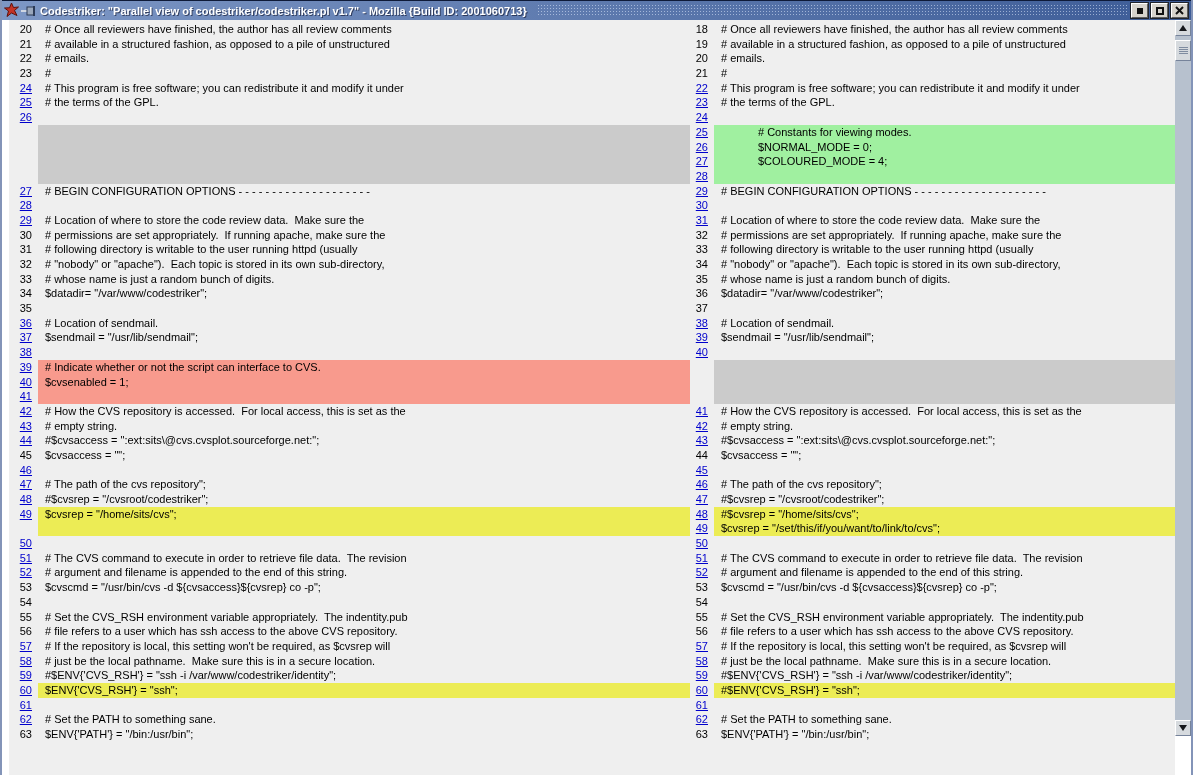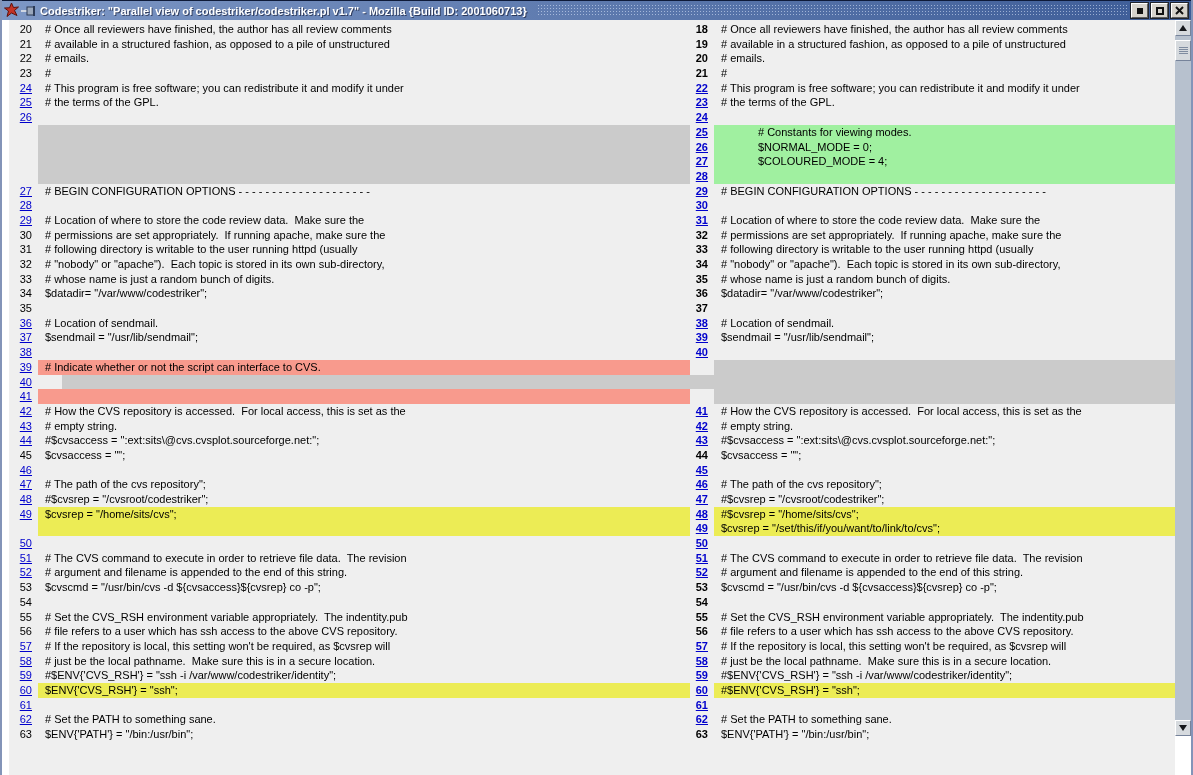--- a/index.html
+++ b/index.html
@@ -23,21 +23,21 @@
   
   .content{position:relative;height:764px;background:#fff;}
   #diff{position:absolute;left:7px;top:0;right:16px;bottom:0;background:var(--page-bg);
     padding-top:2px;overflow:hidden;}
   .drow{display:flex;height:14.7px;line-height:14.7px;font-size:11px;}
   .cell{box-sizing:border-box;overflow:hidden;}
   .num{width:29px;text-align:right;padding-right:6px;flex:0 0 auto;}
   .num a{color:var(--link-color);text-decoration:underline;cursor:pointer;}
   .num a.plain{color:#000;text-decoration:none;cursor:default;}
   .lcode{width:652px;flex:0 0 auto;padding-left:7px;}
-  .rnum{width:24px;font-weight:bold;}
+  .rnum{width:24px;}
   .rcode{flex:1;padding-left:7px;}
   .code span{white-space:pre;}
   .code.red{background:var(--removed-bg);}
   .code.green{background:var(--added-bg);padding-left:44px;}
   .code.yellow{background:var(--changed-bg);}
   .code.gray{background:var(--placeholder-bg);}
   
   .vscroll{position:absolute;right:0;top:0;width:16px;height:716px;background:var(--scroll-track);}
   .sb-btn{position:absolute;background:var(--scroll-face);border:1px solid;
     border-color:#ffffff #76839a #76839a #ffffff;box-sizing:border-box;
@@ -275,20 +275,21 @@
 
   <div class="drow">
     <div class="cell num lnum"><a>39</a></div>
     <div class="cell code lcode red"><span># Indicate whether or not the script can interface to CVS.</span></div>
     <div class="cell num rnum"><a class="plain"></a></div>
     <div class="cell code rcode gray"><span></span></div>
   </div>
 
   <div class="drow">
     <div class="cell num lnum"><a>40</a></div>
+    <div class="cell code lcode red"><span>$cvsenabled = 1;</span></div>
     <div class="cell num rnum"><a class="plain"></a></div>
     <div class="cell code rcode gray"><span></span></div>
   </div>
 
   <div class="drow">
     <div class="cell num lnum"><a>41</a></div>
     <div class="cell code lcode red"><span></span></div>
     <div class="cell num rnum"><a class="plain"></a></div>
     <div class="cell code rcode gray"><span></span></div>
   </div>

